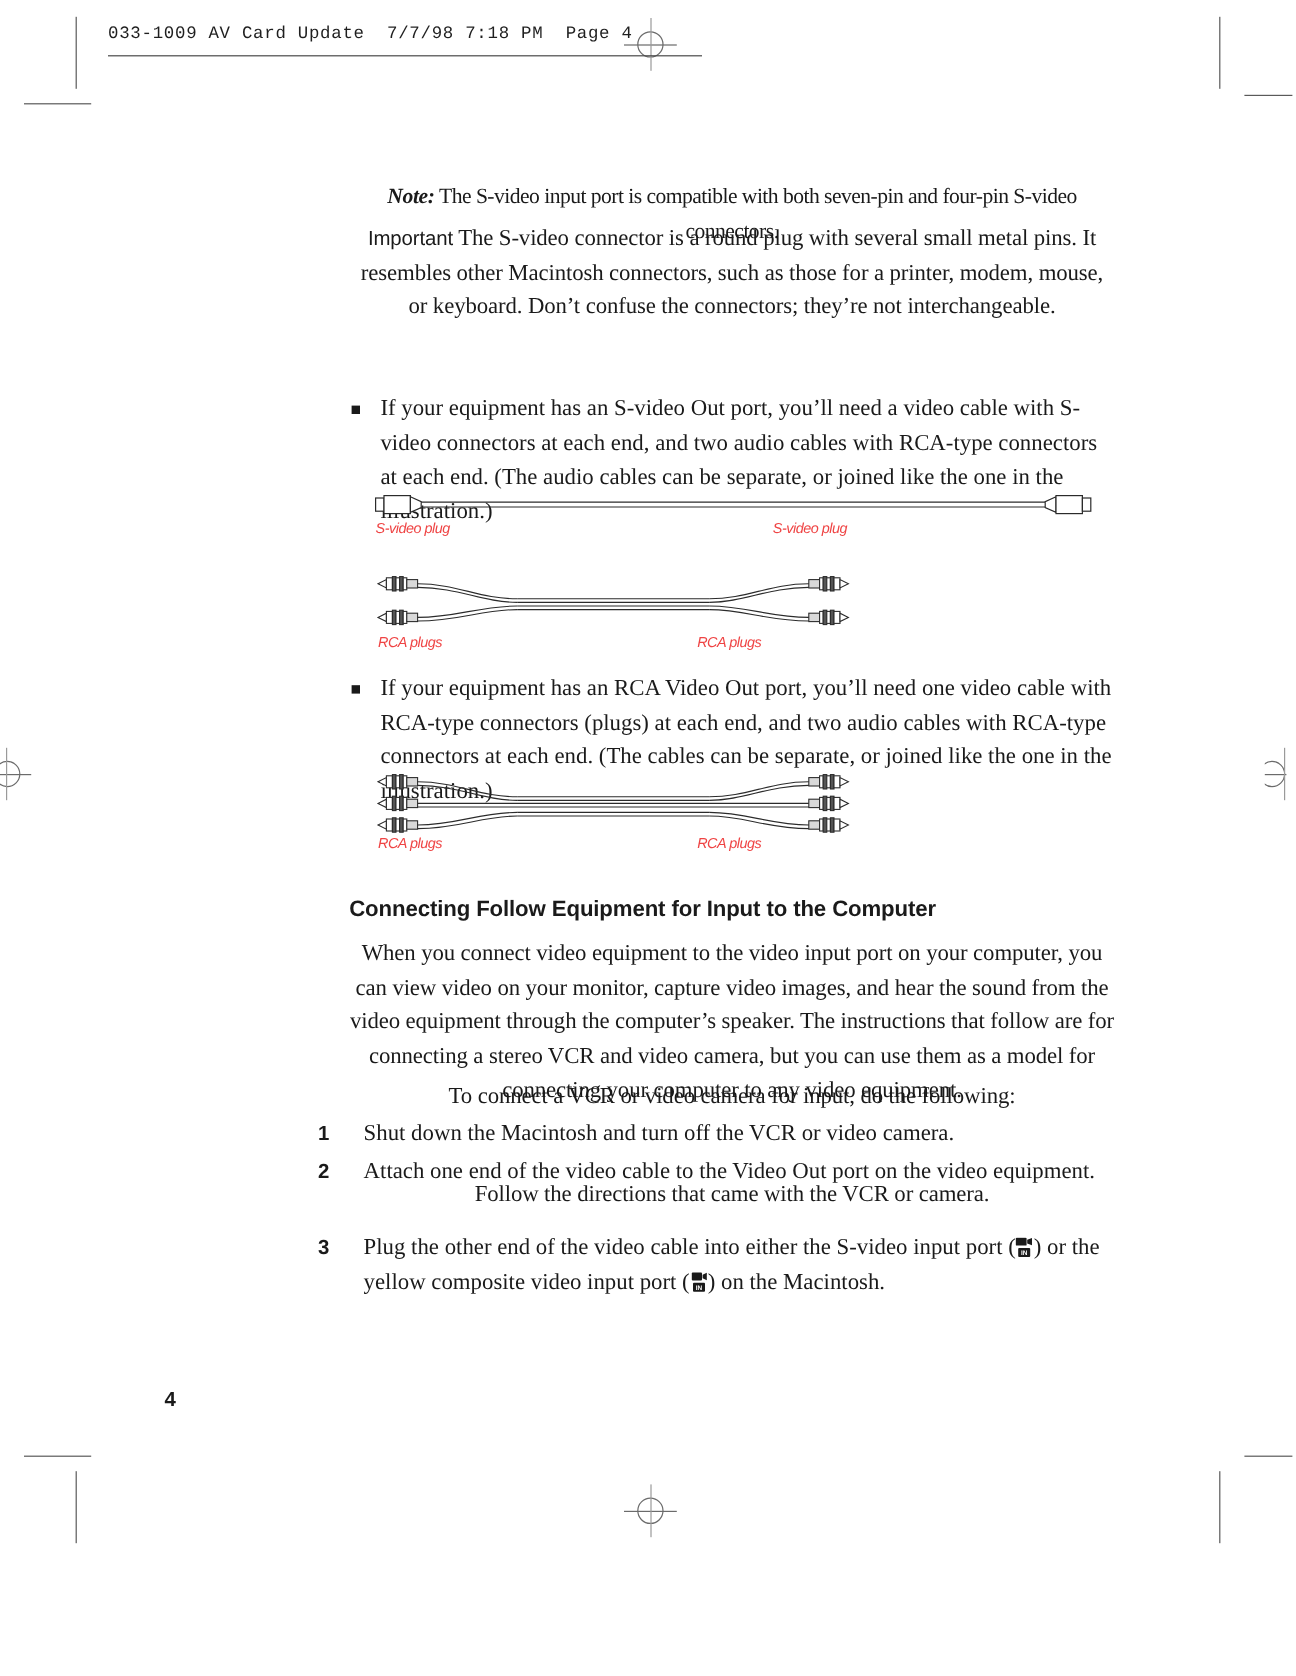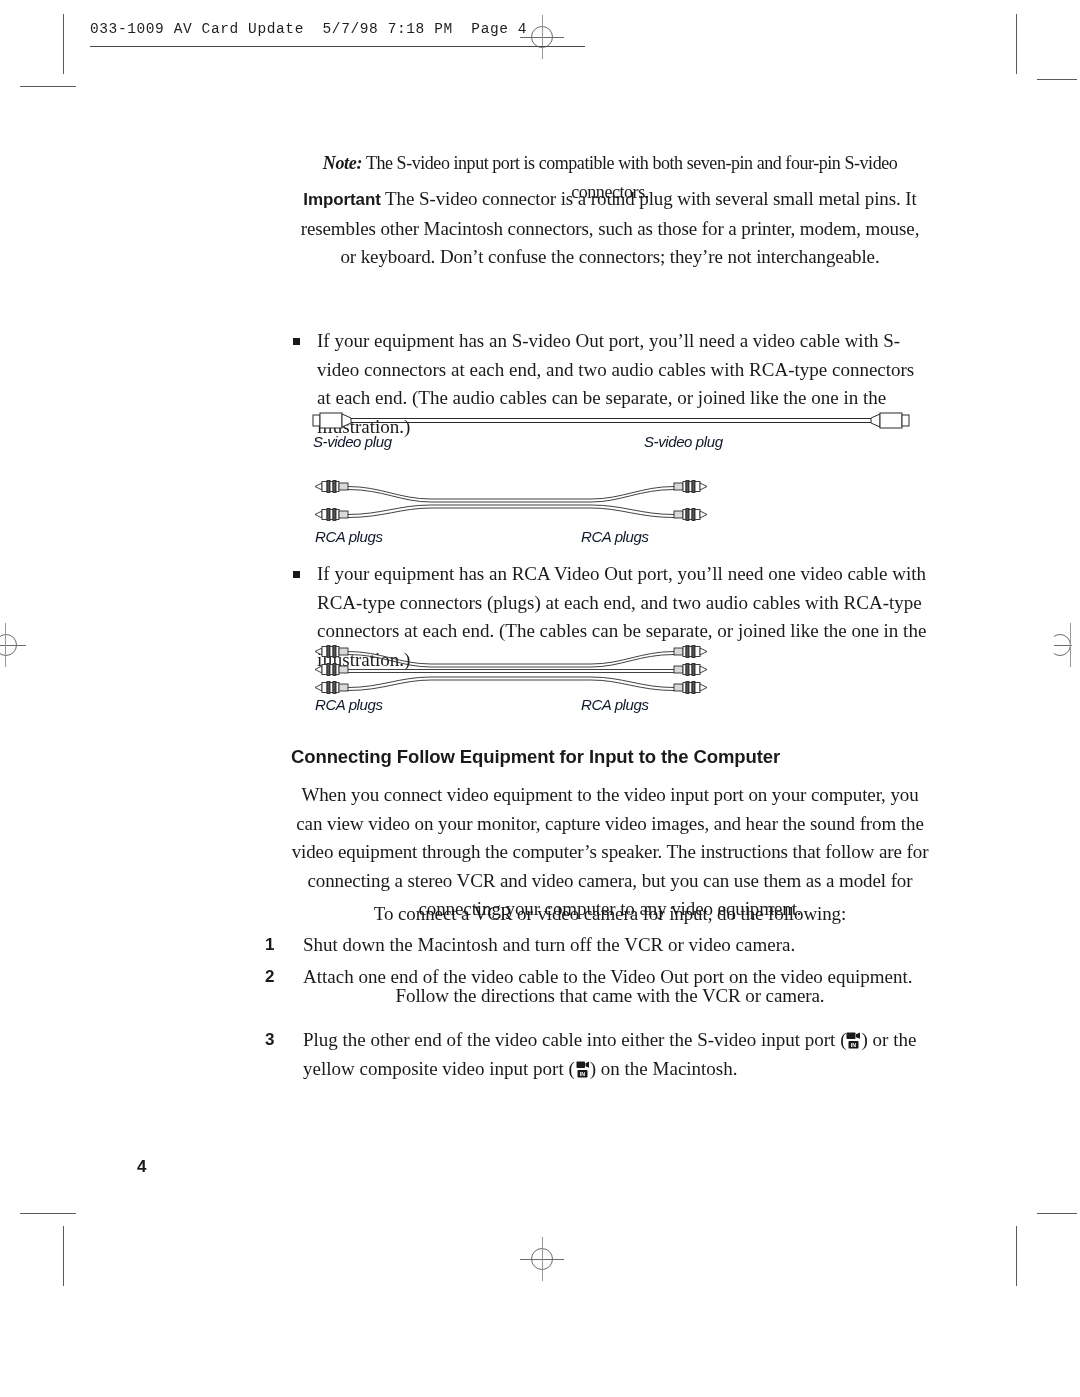--- a/index.html
+++ b/index.html
@@ -101,21 +101,21 @@
   }
   .para.tight { letter-spacing: -0.45px; font-size: 18px; }
 
   .note-label {
     font-style: italic;
     font-weight: 700;
     letter-spacing: -0.3px;
   }
   .imp-label {
     font-family: "Liberation Sans", sans-serif;
-    font-weight: 700;
+    font-weight: 400;
     font-size: 17px;
   }
 
   
   .bullet-row {
     position: relative;
     padding-left: 26px;
     font-size: 19px;
     line-height: 28.5px;
   }
@@ -160,23 +160,23 @@
     font-weight: 700;
     font-size: 17px;
   }
 
   
   .fig { position: absolute; }
   .fig-caption {
     position: absolute;
     font-family: "Liberation Sans", sans-serif;
     font-style: italic;
-    font-size: 15px;
+    font-size: 12px;
     letter-spacing: -0.4px;
-    color: #0f172a;
+    color: #ef4444;
     white-space: nowrap;
   }
 
   
   .port-icon {
     display: inline-block;
     vertical-align: -3px;
     width: 15px;
     height: 17px;
     position: relative;
@@ -215,21 +215,21 @@
   <div class="reg-h" style="left:-26px;"></div>
   <div class="reg-v" style="left:16px;"></div>
 </div>
 
 <div class="regmark" style="left:520px; top:1237px;">
   <div class="reg-circle"></div>
   <div class="reg-h"></div>
   <div class="reg-v"></div>
 </div>
 
-<div class="slug">033-1009 AV Card Update  5/7/98 7:18 PM  Page 4</div>
+<div class="slug">033-1009 AV Card Update  7/7/98 7:18 PM  Page 4</div>
 <div class="slug-rule"></div>
 
 <div class="page">
 
   <div class="col" style="top:149px;">
     <p class="para tight">
       <span class="note-label">Note:</span><span> The S-video input port is compatible with both seven-pin and four-pin S-video connectors.</span>
     </p>
   </div>
 

